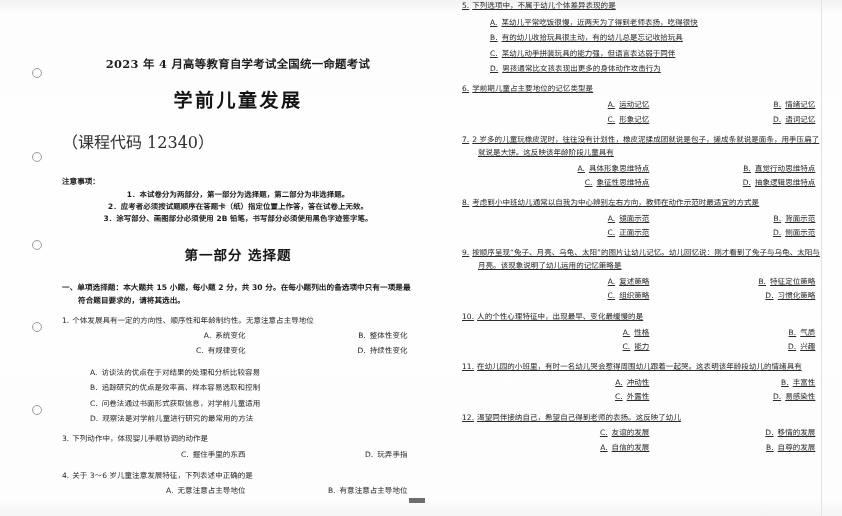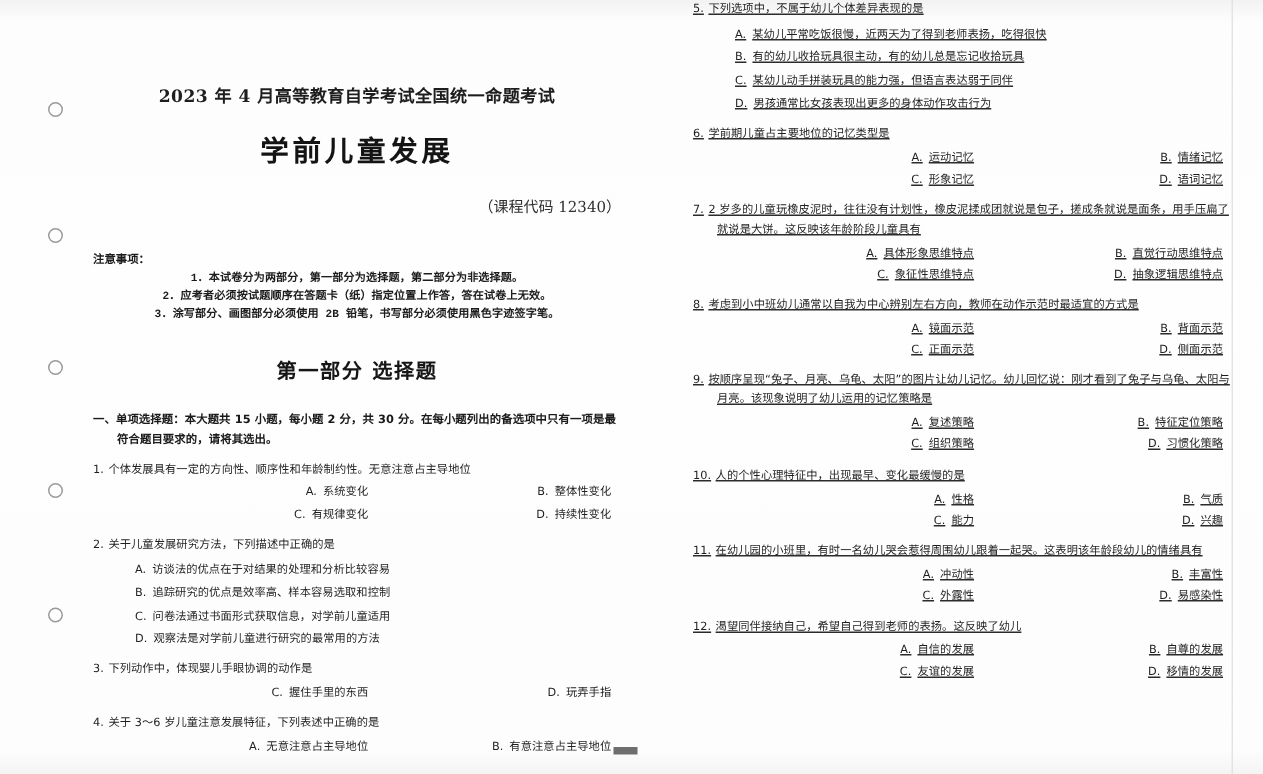--- a/index.html
+++ b/index.html
@@ -78,29 +78,29 @@
   .subject-title {
     text-align: center;
     font-size: 19px;
     font-weight: 700;
     letter-spacing: 2.5px;
     margin-top: 14px;
     color: #141414;
     font-family: Liberation Mono, monospace;
   }
   .course-code {
-    text-align: right;
-    font-size: 10px;
+    text-align: left;
+    font-size: 16px;
     margin-top: 16px;
     color: #2f2f2f;
     font-family: "DejaVu Serif", "Liberation Serif", serif;
   }
 
   
-  .notice { margin-top: 22px; font-family: Liberation Mono, monospace; }
+  .notice { margin-top: 22px; }
   .notice-heading {
     font-size: 7.6px;
     font-weight: 700;
     color: #1c1c1c;
     margin-bottom: 3px;
   }
   .notice-item {
     font-size: 7.4px;
     font-weight: 700;
     color: #1c1c1c;
@@ -226,21 +226,20 @@
               <div class="opt"><span class="opt-label">A.</span><span>系统变化</span></div>
               <div class="opt"><span class="opt-label">B.</span><span>整体性变化</span></div>
             </div>
             <div class="opt-row">
               <div class="opt"><span class="opt-label">C.</span><span>有规律变化</span></div>
               <div class="opt"><span class="opt-label">D.</span><span>持续性变化</span></div>
             </div>
           </div>
         </div>
         <div class="question">
-          <div class="q-stem"><span class="q-num">2.</span><span>关于儿童发展研究方法，下列描述中正确的是</span></div>
           <div class="q-options grid1">
             <div class="opt-row">
               <div class="opt"><span class="opt-label">A.</span><span>访谈法的优点在于对结果的处理和分析比较容易</span></div>
             </div>
             <div class="opt-row">
               <div class="opt"><span class="opt-label">B.</span><span>追踪研究的优点是效率高、样本容易选取和控制</span></div>
             </div>
             <div class="opt-row">
               <div class="opt"><span class="opt-label">C.</span><span>问卷法通过书面形式获取信息，对学前儿童适用</span></div>
             </div>
@@ -364,26 +363,26 @@
             <div class="opt-row">
               <div class="opt"><span class="opt-label">C.</span><span>外露性</span></div>
               <div class="opt"><span class="opt-label">D.</span><span>易感染性</span></div>
             </div>
           </div>
         </div>
         <div class="question">
           <div class="q-stem"><span class="q-num">12.</span><span>渴望同伴接纳自己，希望自己得到老师的表扬。这反映了幼儿</span></div>
           <div class="q-options grid2">
             <div class="opt-row">
+              <div class="opt"><span class="opt-label">C.</span><span>友谊的发展</span></div>
+              <div class="opt"><span class="opt-label">D.</span><span>移情的发展</span></div>
+            </div>
+            <div class="opt-row">
               <div class="opt"><span class="opt-label">A.</span><span>自信的发展</span></div>
               <div class="opt"><span class="opt-label">B.</span><span>自尊的发展</span></div>
             </div>
-            <div class="opt-row">
-              <div class="opt"><span class="opt-label">C.</span><span>友谊的发展</span></div>
-              <div class="opt"><span class="opt-label">D.</span><span>移情的发展</span></div>
-            </div>
           </div>
         </div>
       </div>
   </div>
 
   <div class="page-mark"></div>
 </div>
 
 </body></html>

